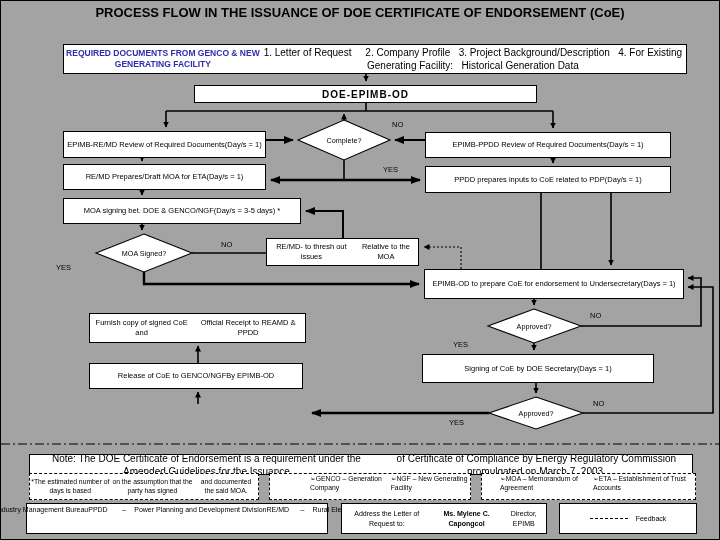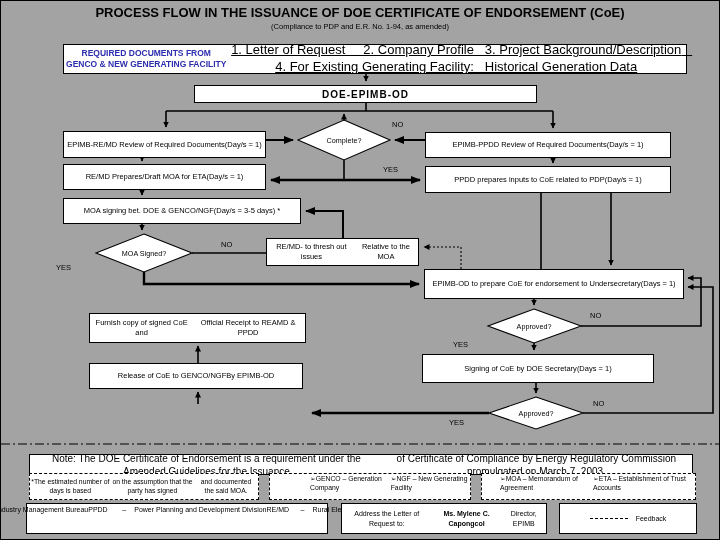--- a/index.html
+++ b/index.html
@@ -6,21 +6,21 @@
   .stage{position:relative;width:718px;height:538px;border:1px solid #000;background:#a3a3a3;
          font-family:"Liberation Sans",sans-serif;color:#000;overflow:hidden;}
   svg.wires{position:absolute;left:0;top:0;z-index:1;}
   .box{position:absolute;box-sizing:border-box;border:1px solid #000;background:#fff;z-index:2;
        display:flex;flex-direction:row;justify-content:center;align-items:center;
        text-align:center;font-size:7.5px;line-height:1.3;padding:1px;}
   .dashed{border:1px dashed #000;}
   .title{position:absolute;left:0;right:0;top:4px;text-align:center;font-size:13px;font-weight:bold;z-index:2;}
   .subtitle{position:absolute;left:0;right:0;top:21px;text-align:center;font-size:7.5px;z-index:2;}
   .blue{color:#2d2daf;font-weight:bold;font-size:8.5px;}
-  .items{font-size:13px;white-space:pre-wrap;text-decoration:underline;}
+  .items{font-size:10px;white-space:pre-wrap;}
   .bold{font-weight:bold;}
   .dlabel{position:absolute;z-index:3;font-size:7.2px;transform:translate(-50%,-50%);white-space:nowrap;}
   .elabel{position:absolute;z-index:3;font-size:7.5px;white-space:nowrap;}
   .small{font-size:6.8px;}
   .leftal{align-items:flex-start;text-align:left;padding-left:6px;}
   .u{}
   .acro-row{white-space:nowrap;}
   .acro-row span{text-decoration:inherit;}
   .acro-row .abbr{display:inline-block;width:34px;}
   .acro-row .sep{display:inline-block;width:12px;}
@@ -75,21 +75,20 @@
     <g stroke="#000" stroke-width="1.1" fill="#fff">
       <polygon points="343,119 389,139 343,159 297,139"></polygon>
       <polygon points="143,233 191,252 143,271 95,252"></polygon>
       <polygon points="533,308 580,325 533,342 487,325"></polygon>
       <polygon points="535,396 582,412 535,428 488,412"></polygon>
     </g>
     <path d="M0 443 L718 443" stroke="#000" stroke-width="1" stroke-dasharray="9 3 2 3"></path>
   </svg>
 
   <div class="title">PROCESS FLOW IN THE ISSUANCE OF DOE CERTIFICATE OF ENDORSEMENT (CoE)</div>
-  <div class="subtitle">(Compliance to PDP and E.R. No. 1-94, as amended)</div>
 
   <div class="box" style="left:62px;top:43px;width:624px;height:30px">
     <div class="blue">REQUIRED DOCUMENTS FROM GENCO &amp; NEW GENERATING FACILITY</div>
     <div class="items">1. Letter of Request     2. Company Profile   3. Project Background/Description   4. For Existing Generating Facility:   Historical Generation Data</div>
   </div>
 
   <div class="box bold" style="left:193px;top:84px;width:343px;height:18px;font-size:10px;letter-spacing:1px">
     <div>DOE-EPIMB-OD</div>
   </div>
 

